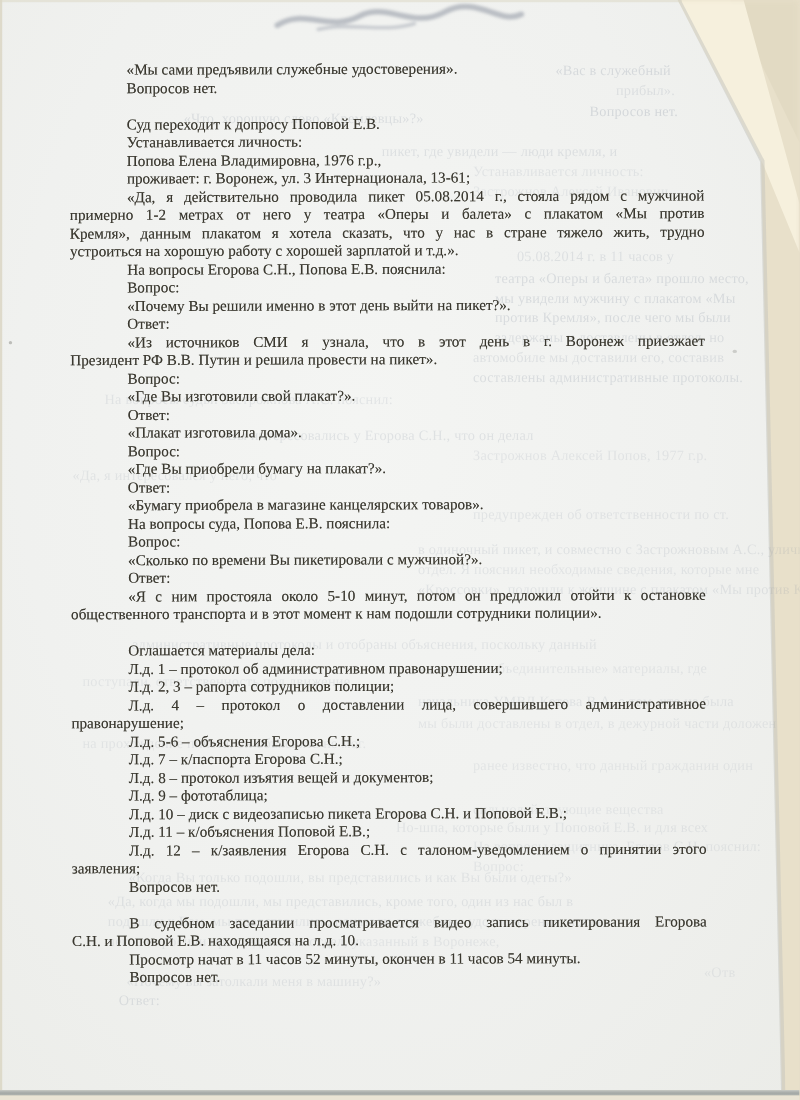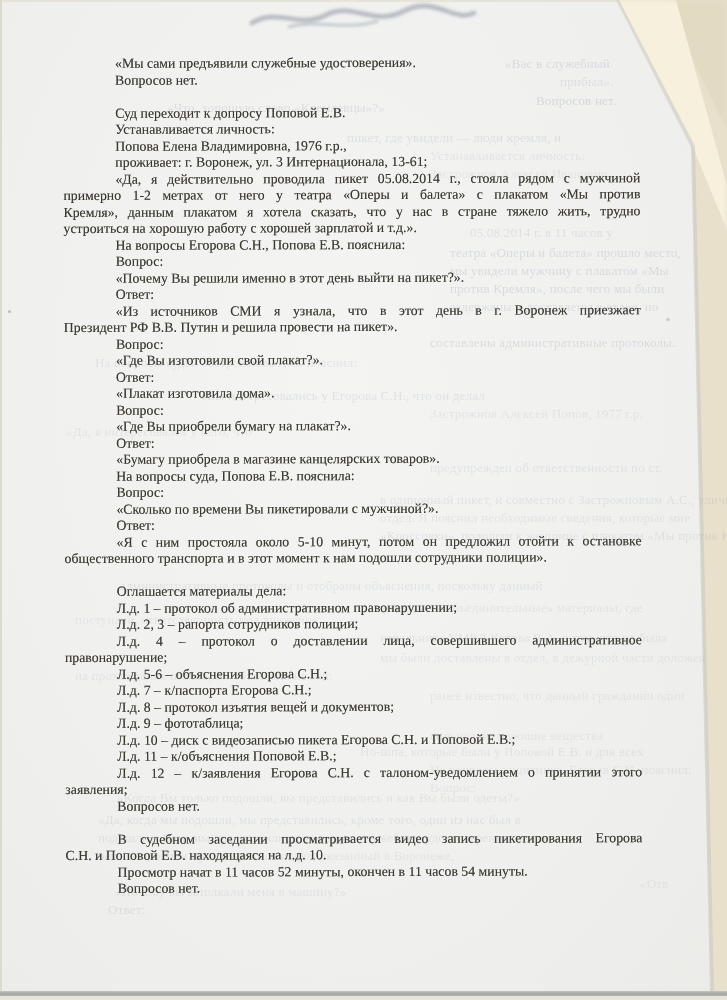--- a/index.html
+++ b/index.html
@@ -70,20 +70,21 @@
       <div class="ghost" style="left: 536px; top: 93px; opacity: 0.28;">Вопросов нет.</div>
       <div class="ghost" style="left: 167px; top: 100px; opacity: 0.22;">«Что, хорошую слово «Кремлевцы»?»</div>
       <div class="ghost" style="left: 347px; top: 130px; opacity: 0.2;">пикет, где увидели — люди кремля, и</div>
       <div class="ghost" style="left: 430px; top: 148px; opacity: 0.16;">Устанавливается личность:</div>
       <div class="ghost" style="left: 430px; top: 166px; opacity: 0.15;">Застрожнов Алексей Иванович,</div>
       <div class="ghost" style="left: 470px; top: 225px; opacity: 0.2;">05.08.2014 г. в 11 часов у</div>
       <div class="ghost" style="left: 450px; top: 245px; opacity: 0.25;">театра «Оперы и балета» прошло место,</div>
       <div class="ghost" style="left: 450px; top: 263px; opacity: 0.25;">мы увидели мужчину с плакатом «Мы</div>
       <div class="ghost" style="left: 450px; top: 299px; opacity: 0.22;">задержаны и доставлены в отдел, но</div>
       <div class="ghost" style="left: 450px; top: 281px; opacity: 0.25;">против Кремля», после чего мы были</div>
+      <div class="ghost" style="left: 430px; top: 317px; opacity: 0.2;">автомобиле мы доставили его, составив</div>
       <div class="ghost" style="left: 430px; top: 335px; opacity: 0.24;">составлены административные протоколы.</div>
       <div class="ghost" style="left: 95px; top: 355px; opacity: 0.17;">На вопросы судьи Застрожнова А.С. пояснил:</div>
       <div class="ghost" style="left: 200px; top: 388px; opacity: 0.2;">«Вы интересовались у Егорова С.Н., что он делал</div>
       <div class="ghost" style="left: 430px; top: 406px; opacity: 0.16;">Застрожнов Алексей Попов, 1977 г.р.</div>
       <div class="ghost" style="left: 66px; top: 424px; opacity: 0.16; text-align: center;">«Да, я интересовался у него, что</div>
       <div class="ghost" style="left: 430px; top: 460px; opacity: 0.17;">предупрежден об ответственности по ст.</div>
       <div class="ghost" style="left: 380px; top: 492px; opacity: 0.18;">в одиночный пикет, и совместно с Застрожновым А.С., уличными</div>
       <div class="ghost" style="left: 380px; top: 510px; opacity: 0.16;">отдел. Я пояснил необходимые сведения, которые мне</div>
       <div class="ghost" style="left: 380px; top: 528px; opacity: 0.18;">«Кроссовки», подошли к женщине с плакатом «Мы против Кремля»</div>
       <div class="ghost" style="left: 75px; top: 578px; opacity: 0.17; margin-left: 45px;">административные протоколы и отобраны объяснения, поскольку данный</div>

